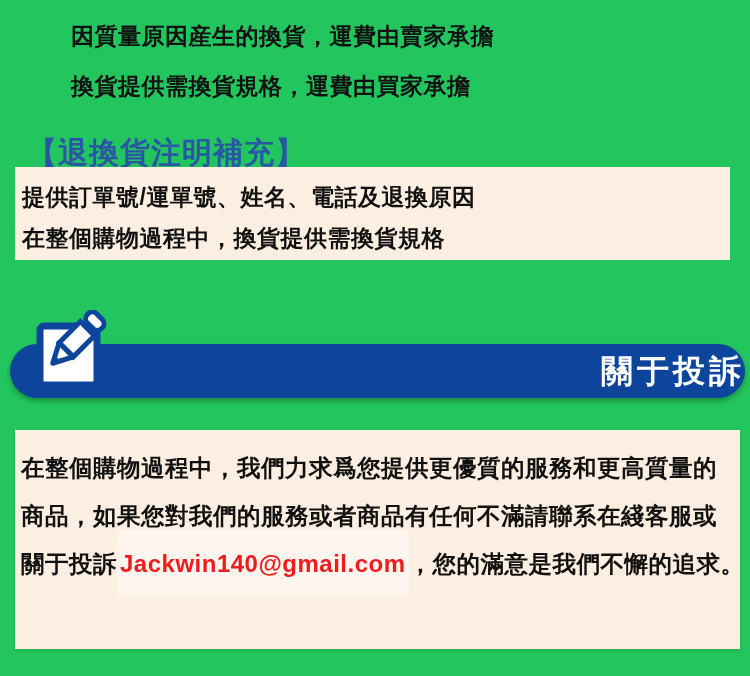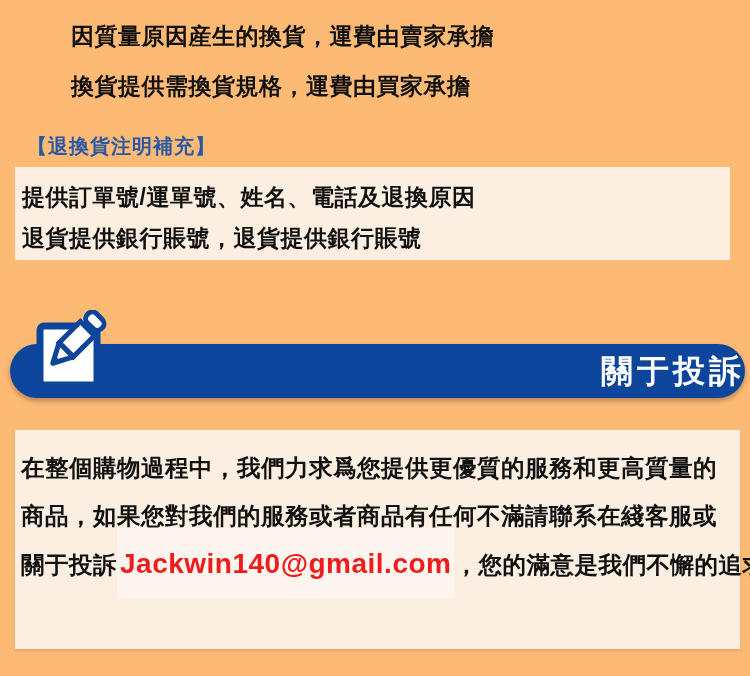--- a/index.html
+++ b/index.html
@@ -4,42 +4,42 @@
 <style>
   html, body {
     margin: 0;
     padding: 0;
     background: #ffffff;
   }
   .canvas {
     position: relative;
     width: 750px;
     height: 676px;
-    background: #fdba74;
+    background: #22c55e;
     overflow: hidden;
     font-family: "Liberation Sans", sans-serif;
     color: #111111;
   }
   .intro-line {
     position: absolute;
     left: 71px;
     font-size: 23px;
     font-weight: 600;
     letter-spacing: 0.5px;
     color: #111111;
     white-space: nowrap;
   }
   .intro-line.l1 { top: 21px; }
   .intro-line.l2 { top: 71px; }
 
   .section-heading {
     position: absolute;
     left: 27px;
     top: 133px;
-    font-size: 20px;
+    font-size: 30px;
     font-weight: 700;
     letter-spacing: 1px;
     color: #2A57A5;
     white-space: nowrap;
   }
 
   .note-box {
     position: absolute;
     left: 15px;
     top: 167px;
@@ -105,42 +105,42 @@
   }
   .complaint-box .body-line {
     font-size: 23.5px;
     font-weight: 600;
     letter-spacing: 0.5px;
     line-height: 48px;
     white-space: nowrap;
   }
   .email-link {
     font-family: "Liberation Sans", sans-serif;
-    font-size: 28px;
+    font-size: 24px;
     font-weight: 700;
     color: #EE1C1C;
     background: #FEF5EE;
     text-decoration: none;
     padding: 20px 3px;
   }
 </style>
 </head>
 <body>
 
 <div class="canvas">
 
   <div class="intro-line l1">因質量原因産生的換貨，運費由賣家承擔</div>
 
   <div class="intro-line l2">換貨提供需換貨規格，運費由買家承擔</div>
 
   <div class="section-heading">【退換貨注明補充】</div>
 
   <div class="note-box">
     <div class="box-line">提供訂單號/運單號、姓名、電話及退換原因</div>
-    <div class="box-line">退貨提供銀行賬號，退貨提供銀行賬號</div>
+    <div class="box-line">在整個購物過程中，換貨提供需換貨規格</div>
   </div>
 
   <svg class="edit-icon" viewBox="0 0 78 82" xmlns="http://www.w3.org/2000/svg">
     <rect x="8" y="16" width="57" height="59" rx="4" fill="#ffffff" stroke="#0C459B" stroke-width="7"></rect>
     <g transform="translate(66,8) rotate(45)">
       <rect x="-10" y="-2" width="20" height="13" rx="6" fill="#ffffff" stroke="#0C459B" stroke-width="5"></rect>
       <rect x="-10" y="15" width="20" height="30" fill="#ffffff" stroke="#0C459B" stroke-width="5"></rect>
       <path d="M -10 45 L 10 45 L 0 64 Z" fill="#ffffff" stroke="#0C459B" stroke-width="5" stroke-linejoin="round"></path>
       <path d="M -3.5 57 L 3.5 57 L 0 64 Z" fill="#0C459B"></path>
     </g>

